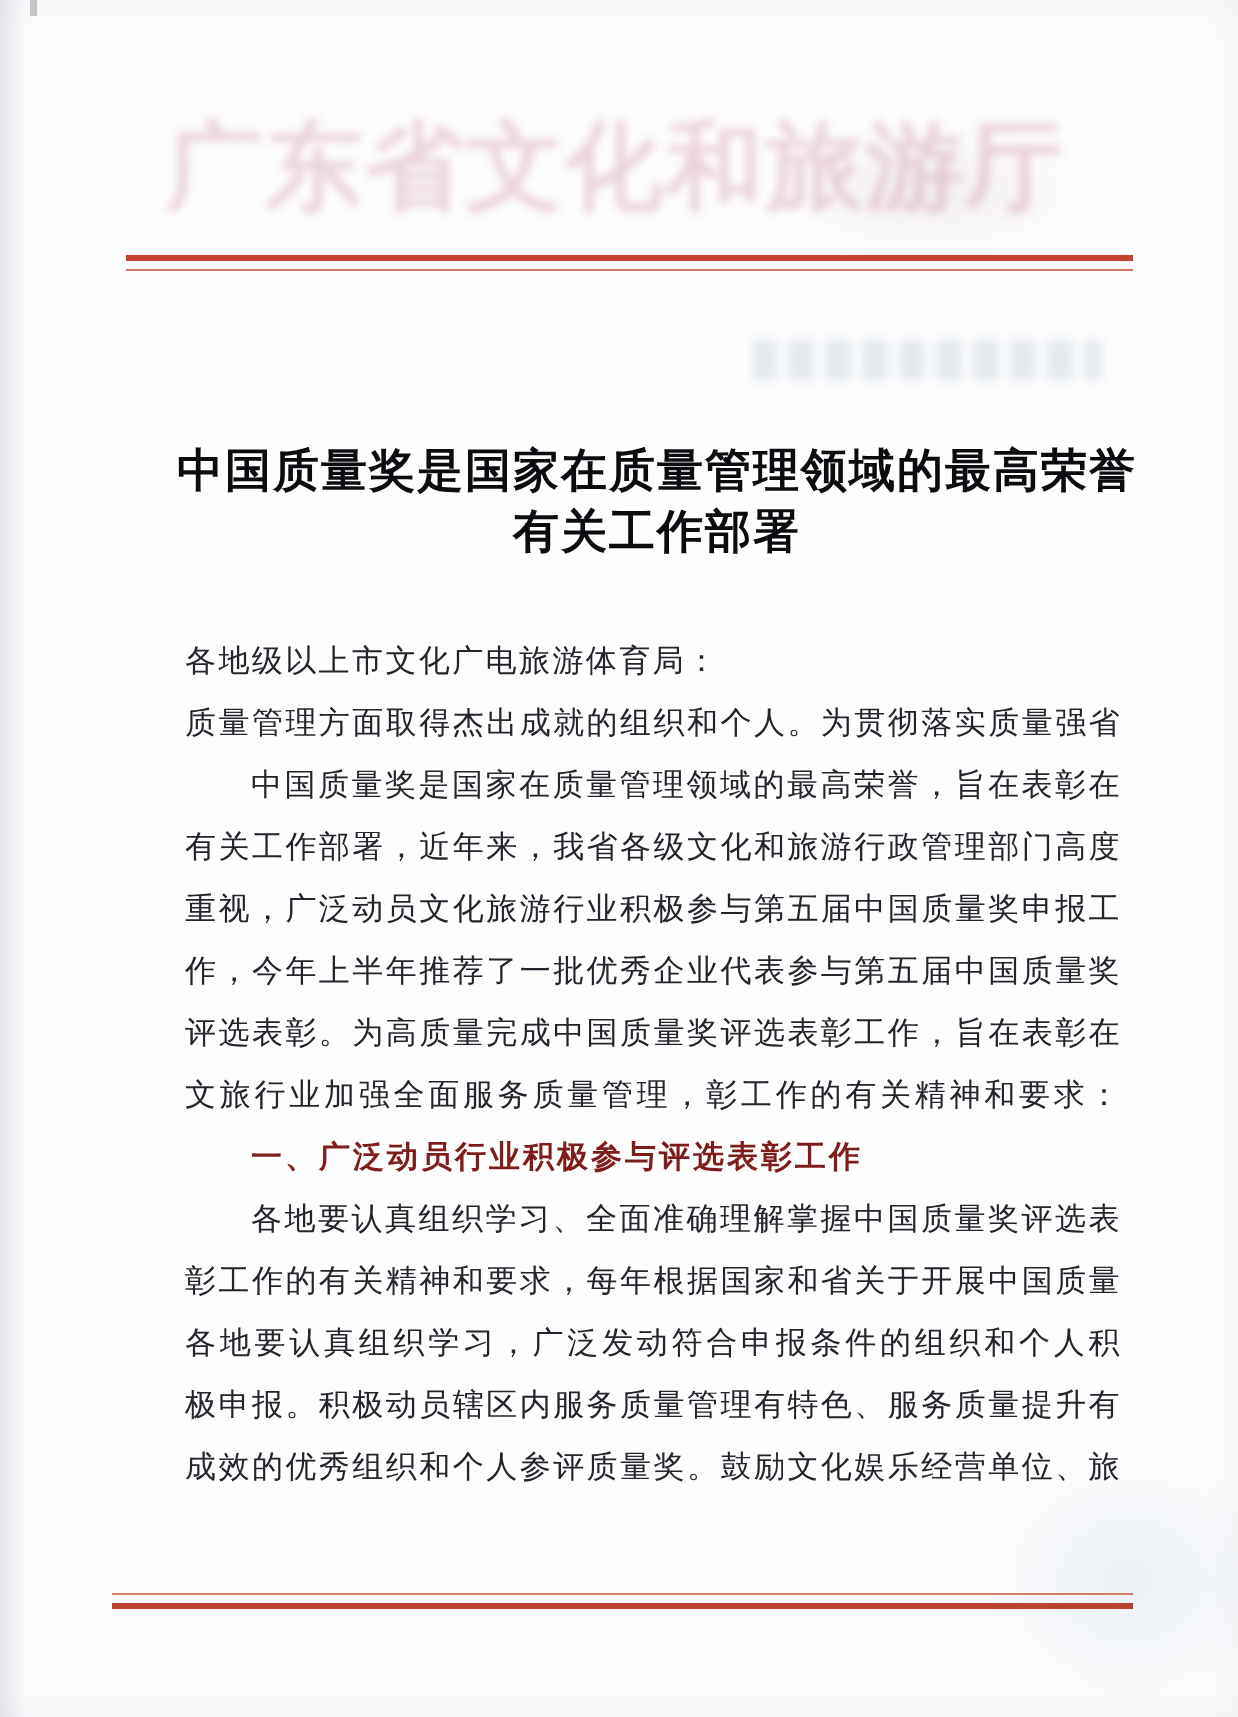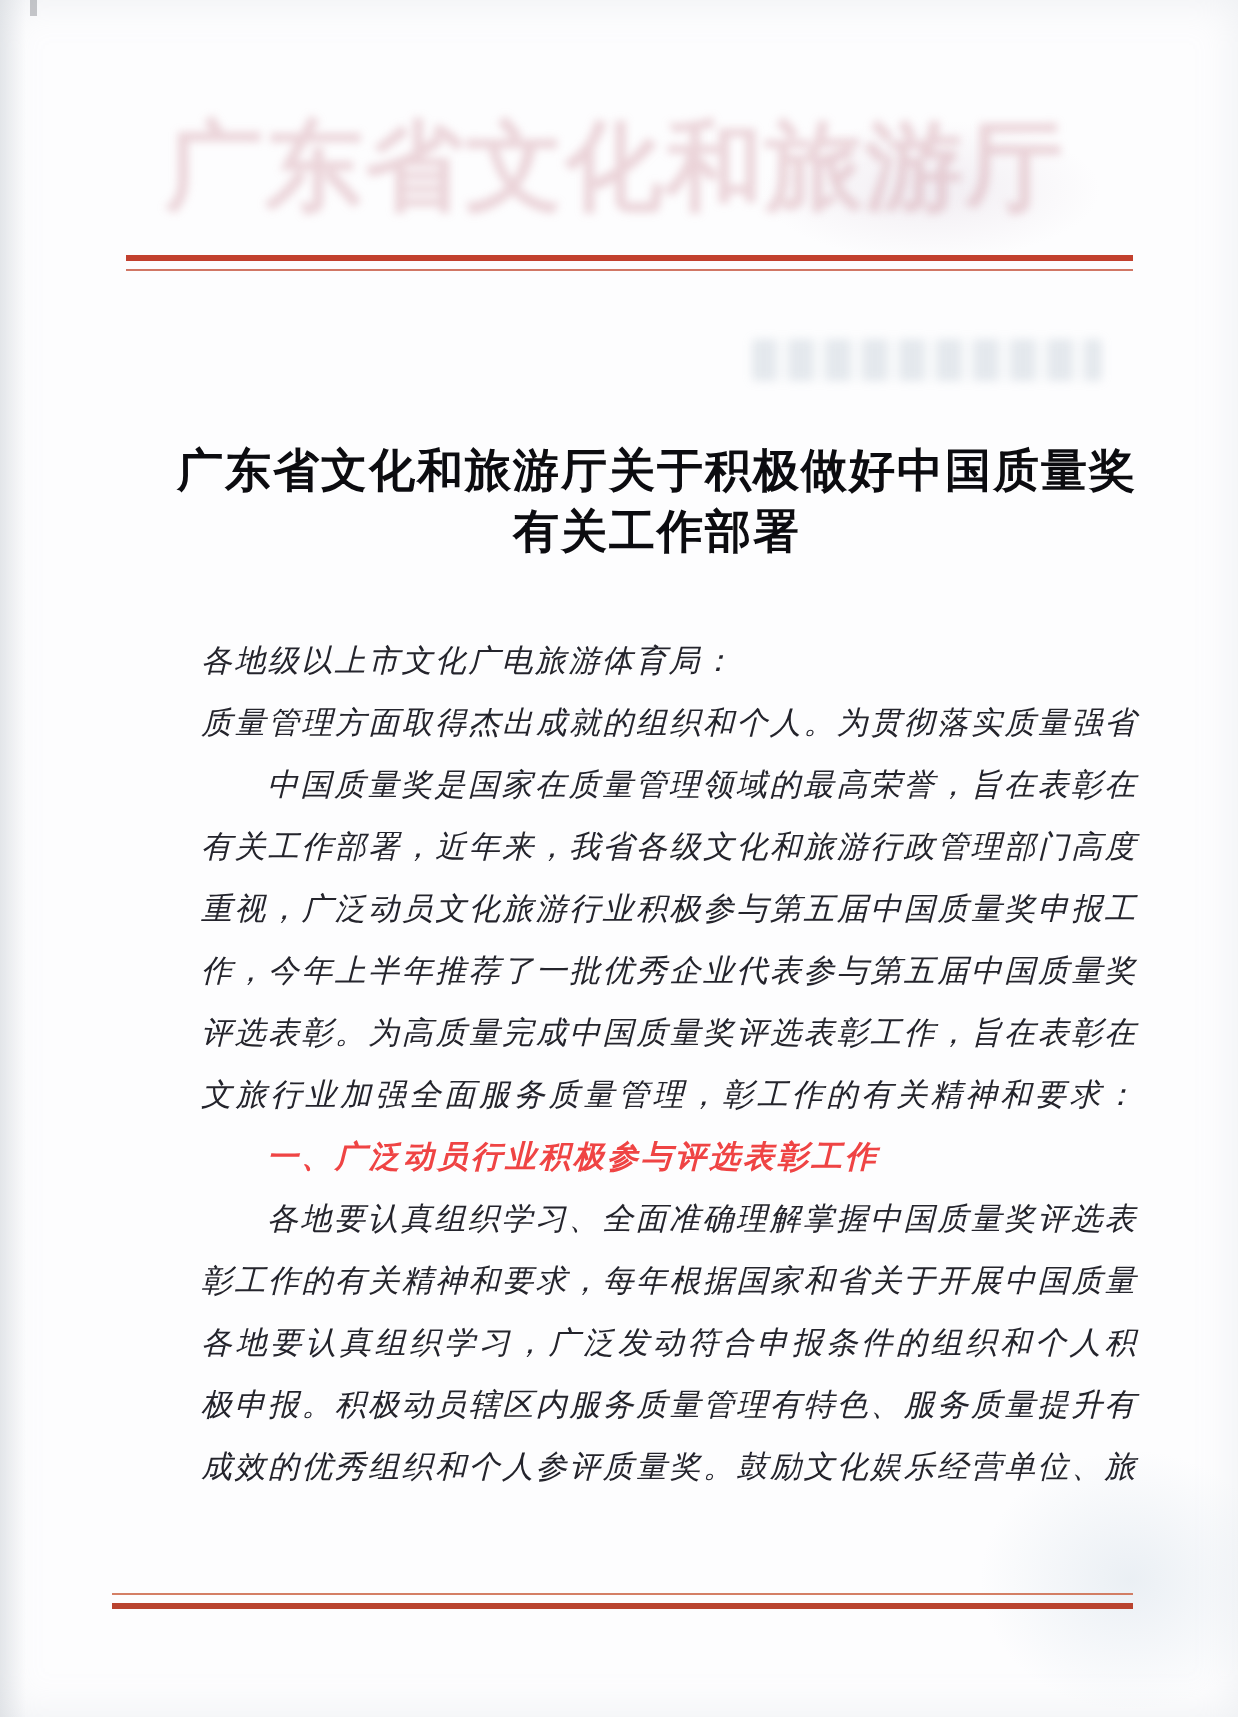--- a/index.html
+++ b/index.html
@@ -51,32 +51,32 @@
   
   .doc-title{
     position:absolute;left:157px;top:440px;width:1000px;
     text-align:center;font-weight:bold;
     font-size:46px;line-height:61px;letter-spacing:2px;
     color:#0c0c10;
     font-family:"DejaVu Serif", serif;
   }
 
   
-  .body-block{position:absolute;left:201px;top:629px;width:937px;font-style:italic;}
+  .body-block{position:absolute;left:185px;top:629px;width:937px;}
   .bl{
     height:62px;line-height:62px;
     font-size:31px;letter-spacing:2.4px;
     color:#24242c;
     text-align:justify;text-align-last:justify;
     white-space:nowrap;
   }
   .bl.left{text-align:left;text-align-last:left;}
   .bl.indent{padding-left:66px;}
   .bl.bold{
-    font-weight:bold;color:#ef4444;
+    font-weight:bold;color:#7f1d1d;
     font-family:"DejaVu Sans", sans-serif;
     letter-spacing:3px;
   }
 </style>
 </head>
 <body>
 
 <div class="page">
 
   <div class="wash w1"></div>
@@ -87,21 +87,21 @@
   <div class="letterhead">广东省文化和旅游厅</div>
 
   <div class="rule-top">
     <div class="thick"></div>
     <div class="thin"></div>
   </div>
 
   <div class="docnum-smudge"></div>
 
   <div class="doc-title">
-    <div>广东省文化和旅游厅关于积极做好中国质量奖</div>
+    <div>中国质量奖是国家在质量管理领域的最高荣誉</div>
     <div>有关工作部署</div>
   </div>
 
   <div class="body-block">
     <div class="bl left">各地级以上市文化广电旅游体育局：</div>
     <div class="bl">质量管理方面取得杰出成就的组织和个人。为贯彻落实质量强省</div>
     <div class="bl indent">中国质量奖是国家在质量管理领域的最高荣誉，旨在表彰在</div>
     <div class="bl">有关工作部署，近年来，我省各级文化和旅游行政管理部门高度</div>
     <div class="bl">重视，广泛动员文化旅游行业积极参与第五届中国质量奖申报工</div>
     <div class="bl">作，今年上半年推荐了一批优秀企业代表参与第五届中国质量奖</div>

